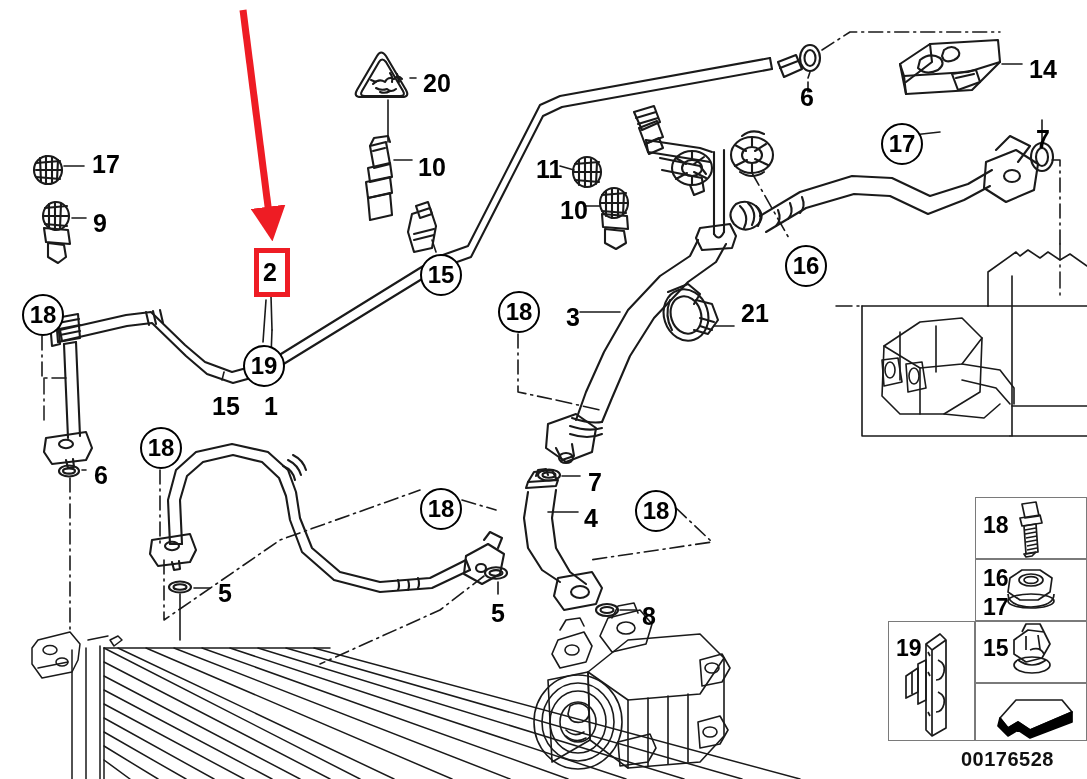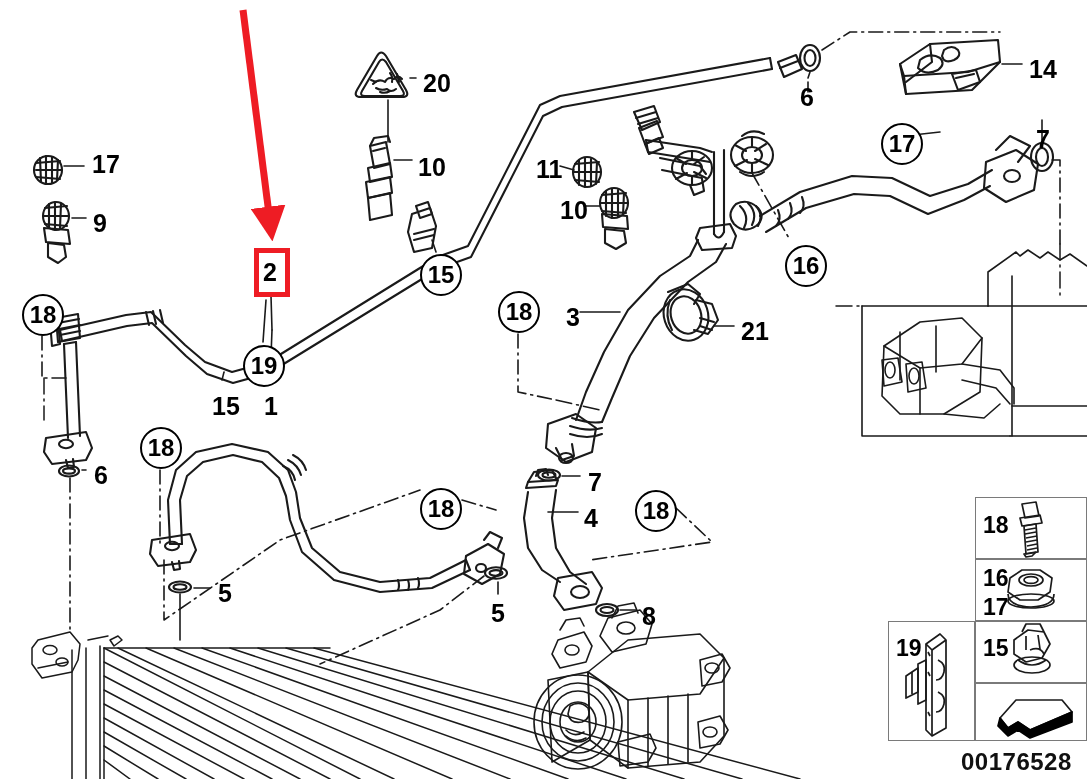--- a/index.html
+++ b/index.html
@@ -76,21 +76,21 @@
     font-family: "Liberation Sans", sans-serif;
     font-weight: bold;
     font-size: 23px;
     color: #000;
     user-select: none;
   }
   .partno {
     position: absolute;
     font-family: "Liberation Sans", sans-serif;
     font-weight: bold;
-    font-size: 24px;
+    font-size: 20px;
     letter-spacing: 0.5px;
     color: #111;
     user-select: none;
   }
 </style>
 </head>
 <body>
 
 <div id="sheet">
 
@@ -542,21 +542,21 @@
       <div class="callout-num" style="left: 92px; top: 152px;">17</div>
       <div class="callout-num" style="left: 93px; top: 211px;">9</div>
       <div class="callout-num" style="left: 423px; top: 71px;">20</div>
       <div class="callout-num" style="left: 418px; top: 155px;">10</div>
       <div class="callout-num" style="left: 536px; top: 157px;">11</div>
       <div class="callout-num" style="left: 560px; top: 198px;">10</div>
       <div class="callout-num" style="left: 800px; top: 85px;">6</div>
       <div class="callout-num" style="left: 1029px; top: 57px;">14</div>
       <div class="callout-num" style="left: 1036px; top: 127px;">7</div>
       <div class="callout-num" style="left: 566px; top: 305px;">3</div>
-      <div class="callout-num" style="left: 741px; top: 319px; text-align: right;">21</div>
+      <div class="callout-num" style="left: 741px; top: 301px; text-align: right;">21</div>
       <div class="callout-num" style="left: 264px; top: 394px;">1</div>
       <div class="callout-num" style="left: 212px; top: 394px;">15</div>
       <div class="callout-num" style="left: 94px; top: 463px;">6</div>
       <div class="callout-num" style="left: 218px; top: 581px;">5</div>
       <div class="callout-num" style="left: 491px; top: 601px;">5</div>
       <div class="callout-num" style="left: 588px; top: 470px;">7</div>
       <div class="callout-num" style="left: 584px; top: 506px;">4</div>
       <div class="callout-num" style="left: 642px; top: 604px;">8</div>
     </div>
 

